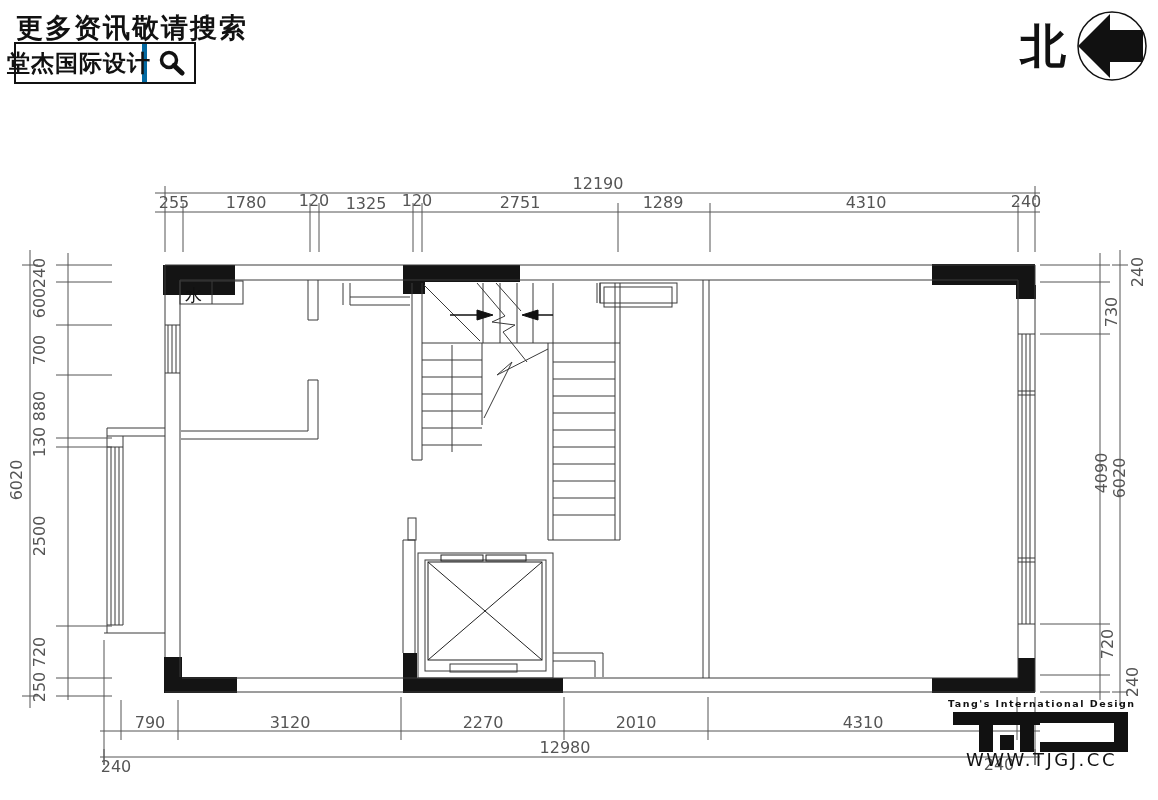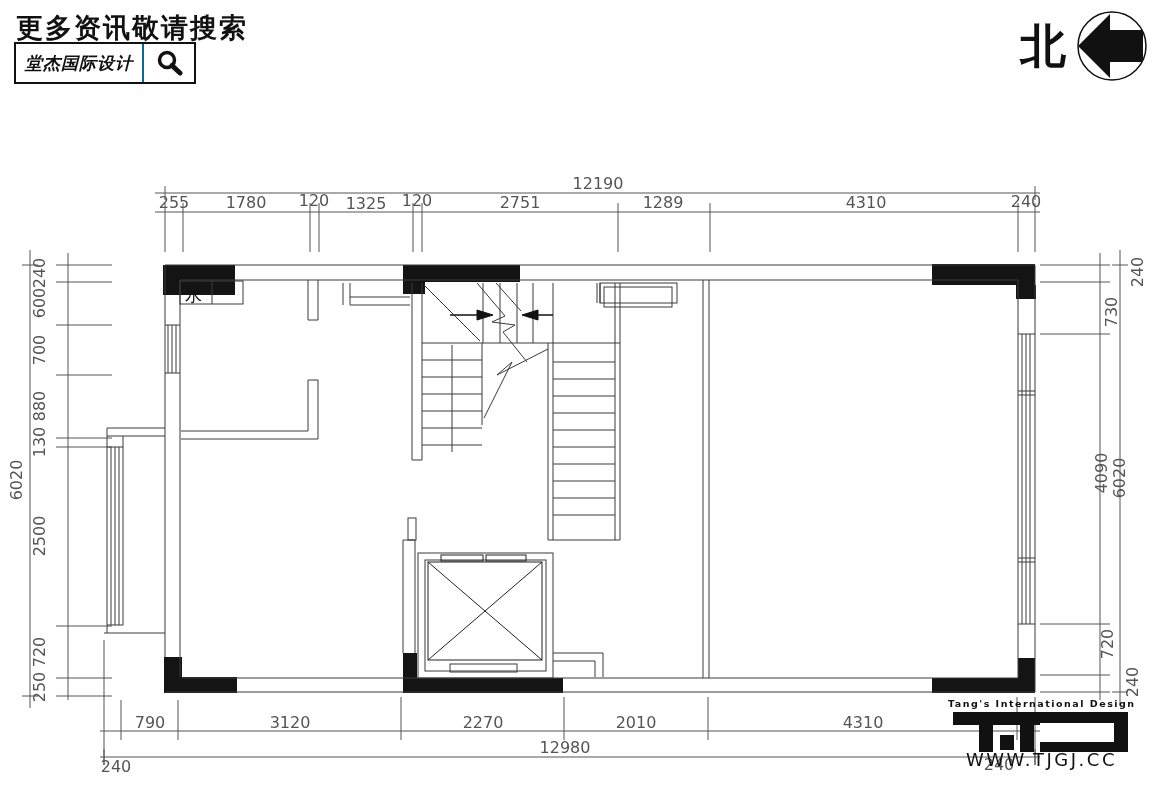--- a/index.html
+++ b/index.html
@@ -5,22 +5,22 @@
   html,body{margin:0;padding:0;background:#fff;}
   body{width:1158px;height:800px;position:relative;overflow:hidden;
        font-family:"DejaVu Sans",sans-serif;color:#111;}
   .abs{position:absolute;}
   
   .tagline{left:16px;top:10px;font-family:"Liberation Serif","DejaVu Serif",serif;
            font-weight:bold;font-size:27px;letter-spacing:2px;}
   .brand-box{left:14px;top:42px;width:178px;height:38px;border:2px solid #111;
              display:flex;align-items:stretch;}
   .brand-name{width:126px;display:flex;align-items:center;justify-content:center;
-              font-size:17px;font-weight:bold;border-right:2px solid #0369a1;
-              letter-spacing:1px;white-space:nowrap;font-style:italic;}
+              font-size:23px;font-weight:bold;border-right:5px solid #0369a1;
+              letter-spacing:1px;white-space:nowrap;}
   .brand-search{flex:1;display:flex;align-items:center;justify-content:center;}
   .north-char{left:1020px;top:16px;font-family:"Liberation Serif","DejaVu Serif",serif;
               font-weight:bold;font-size:46px;}
   
   .tang-line{left:948px;top:698px;width:176px;text-align:right;font-size:9.5px;
              font-weight:bold;letter-spacing:1.5px;white-space:nowrap;}
   .www-line{left:966px;top:749px;font-size:18px;font-weight:400;letter-spacing:2.5px;
             white-space:nowrap;}
   
   text{font-family:"DejaVu Sans",sans-serif;}

